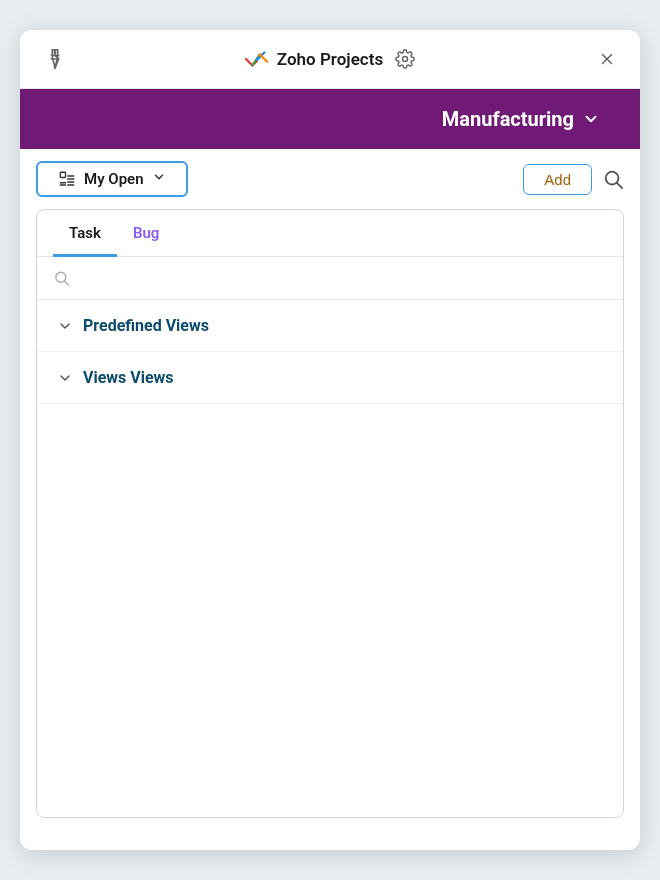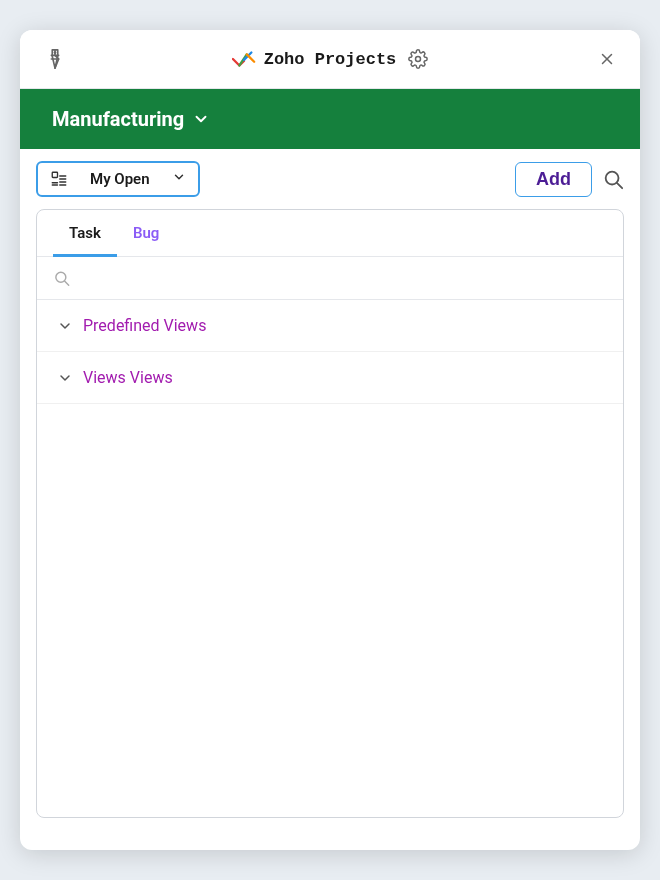--- a/index.html
+++ b/index.html
@@ -23,21 +23,20 @@
       flex-direction: column;
     }
     
     .titlebar {
       display: flex;
       align-items: center;
       justify-content: space-between;
       padding: 14px 20px;
       border-bottom: 1px solid #e5e7eb;
       background: #fff;
-      font-family: Liberation Mono, monospace;
     }
     .titlebar-left {
       display: flex;
       align-items: center;
     }
     .titlebar-center {
       display: flex;
       align-items: center;
       gap: 8px;
       flex: 1;
@@ -68,25 +67,25 @@
     .zoho-logo {
       width: 24px;
       height: 24px;
       display: flex;
       align-items: center;
       justify-content: center;
     }
 
     
     .project-header {
-      background: #15803d;
-      padding: 18px 32px;
-      display: flex;
-      align-items: center;
-      justify-content: flex-start;
+      background: #701a75;
+      padding: 18px 40px;
+      display: flex;
+      align-items: center;
+      justify-content: flex-end;
       cursor: pointer;
     }
     .project-name {
       color: #fff;
       font-size: 20px;
       font-weight: 700;
       display: flex;
       align-items: center;
       gap: 8px;
     }
@@ -94,42 +93,42 @@
     
     .toolbar {
       display: flex;
       align-items: center;
       justify-content: space-between;
       padding: 12px 16px;
       background: #fff;
     }
     .view-selector {
       display: flex;
-      gap: 22px;
+      gap: 8px;
       border: 2px solid #3b9de8;
       border-radius: 6px;
-      padding: 7px 12px;
+      padding: 7px 20px;
       cursor: pointer;
       font-size: 15px;
       font-weight: 600;
       color: #1a1a1a;
       background: #fff;
     }
     .toolbar-actions {
       display: flex;
       align-items: center;
       gap: 10px;
     }
     .add-btn {
       border: 1.5px solid #3b9de8;
       border-radius: 6px;
       background: #fff;
-      color: #4c1d95;
-      font-size: 18px;
-      font-weight: 700;
+      color: #a16207;
+      font-size: 15px;
+      font-weight: 400;
       padding: 6px 20px;
       cursor: pointer;
     }
     .search-circle-btn {
       background: none;
       border: none;
       cursor: pointer;
       color: #666;
       font-size: 20px;
       display: flex;
@@ -190,22 +189,22 @@
     .section-row {
       display: flex;
       align-items: center;
       gap: 10px;
       padding: 16px 20px;
       border-bottom: 1px solid #f0f0f0;
       cursor: pointer;
     }
     .section-label {
       font-size: 16px;
-      font-weight: 400;
-      color: #a21caf;
+      font-weight: 700;
+      color: #0c4a6e;
     }
 
     .content-area {
       flex: 1;
     }
   </style>
 </head>
 <body>
 
 <div class="window">

